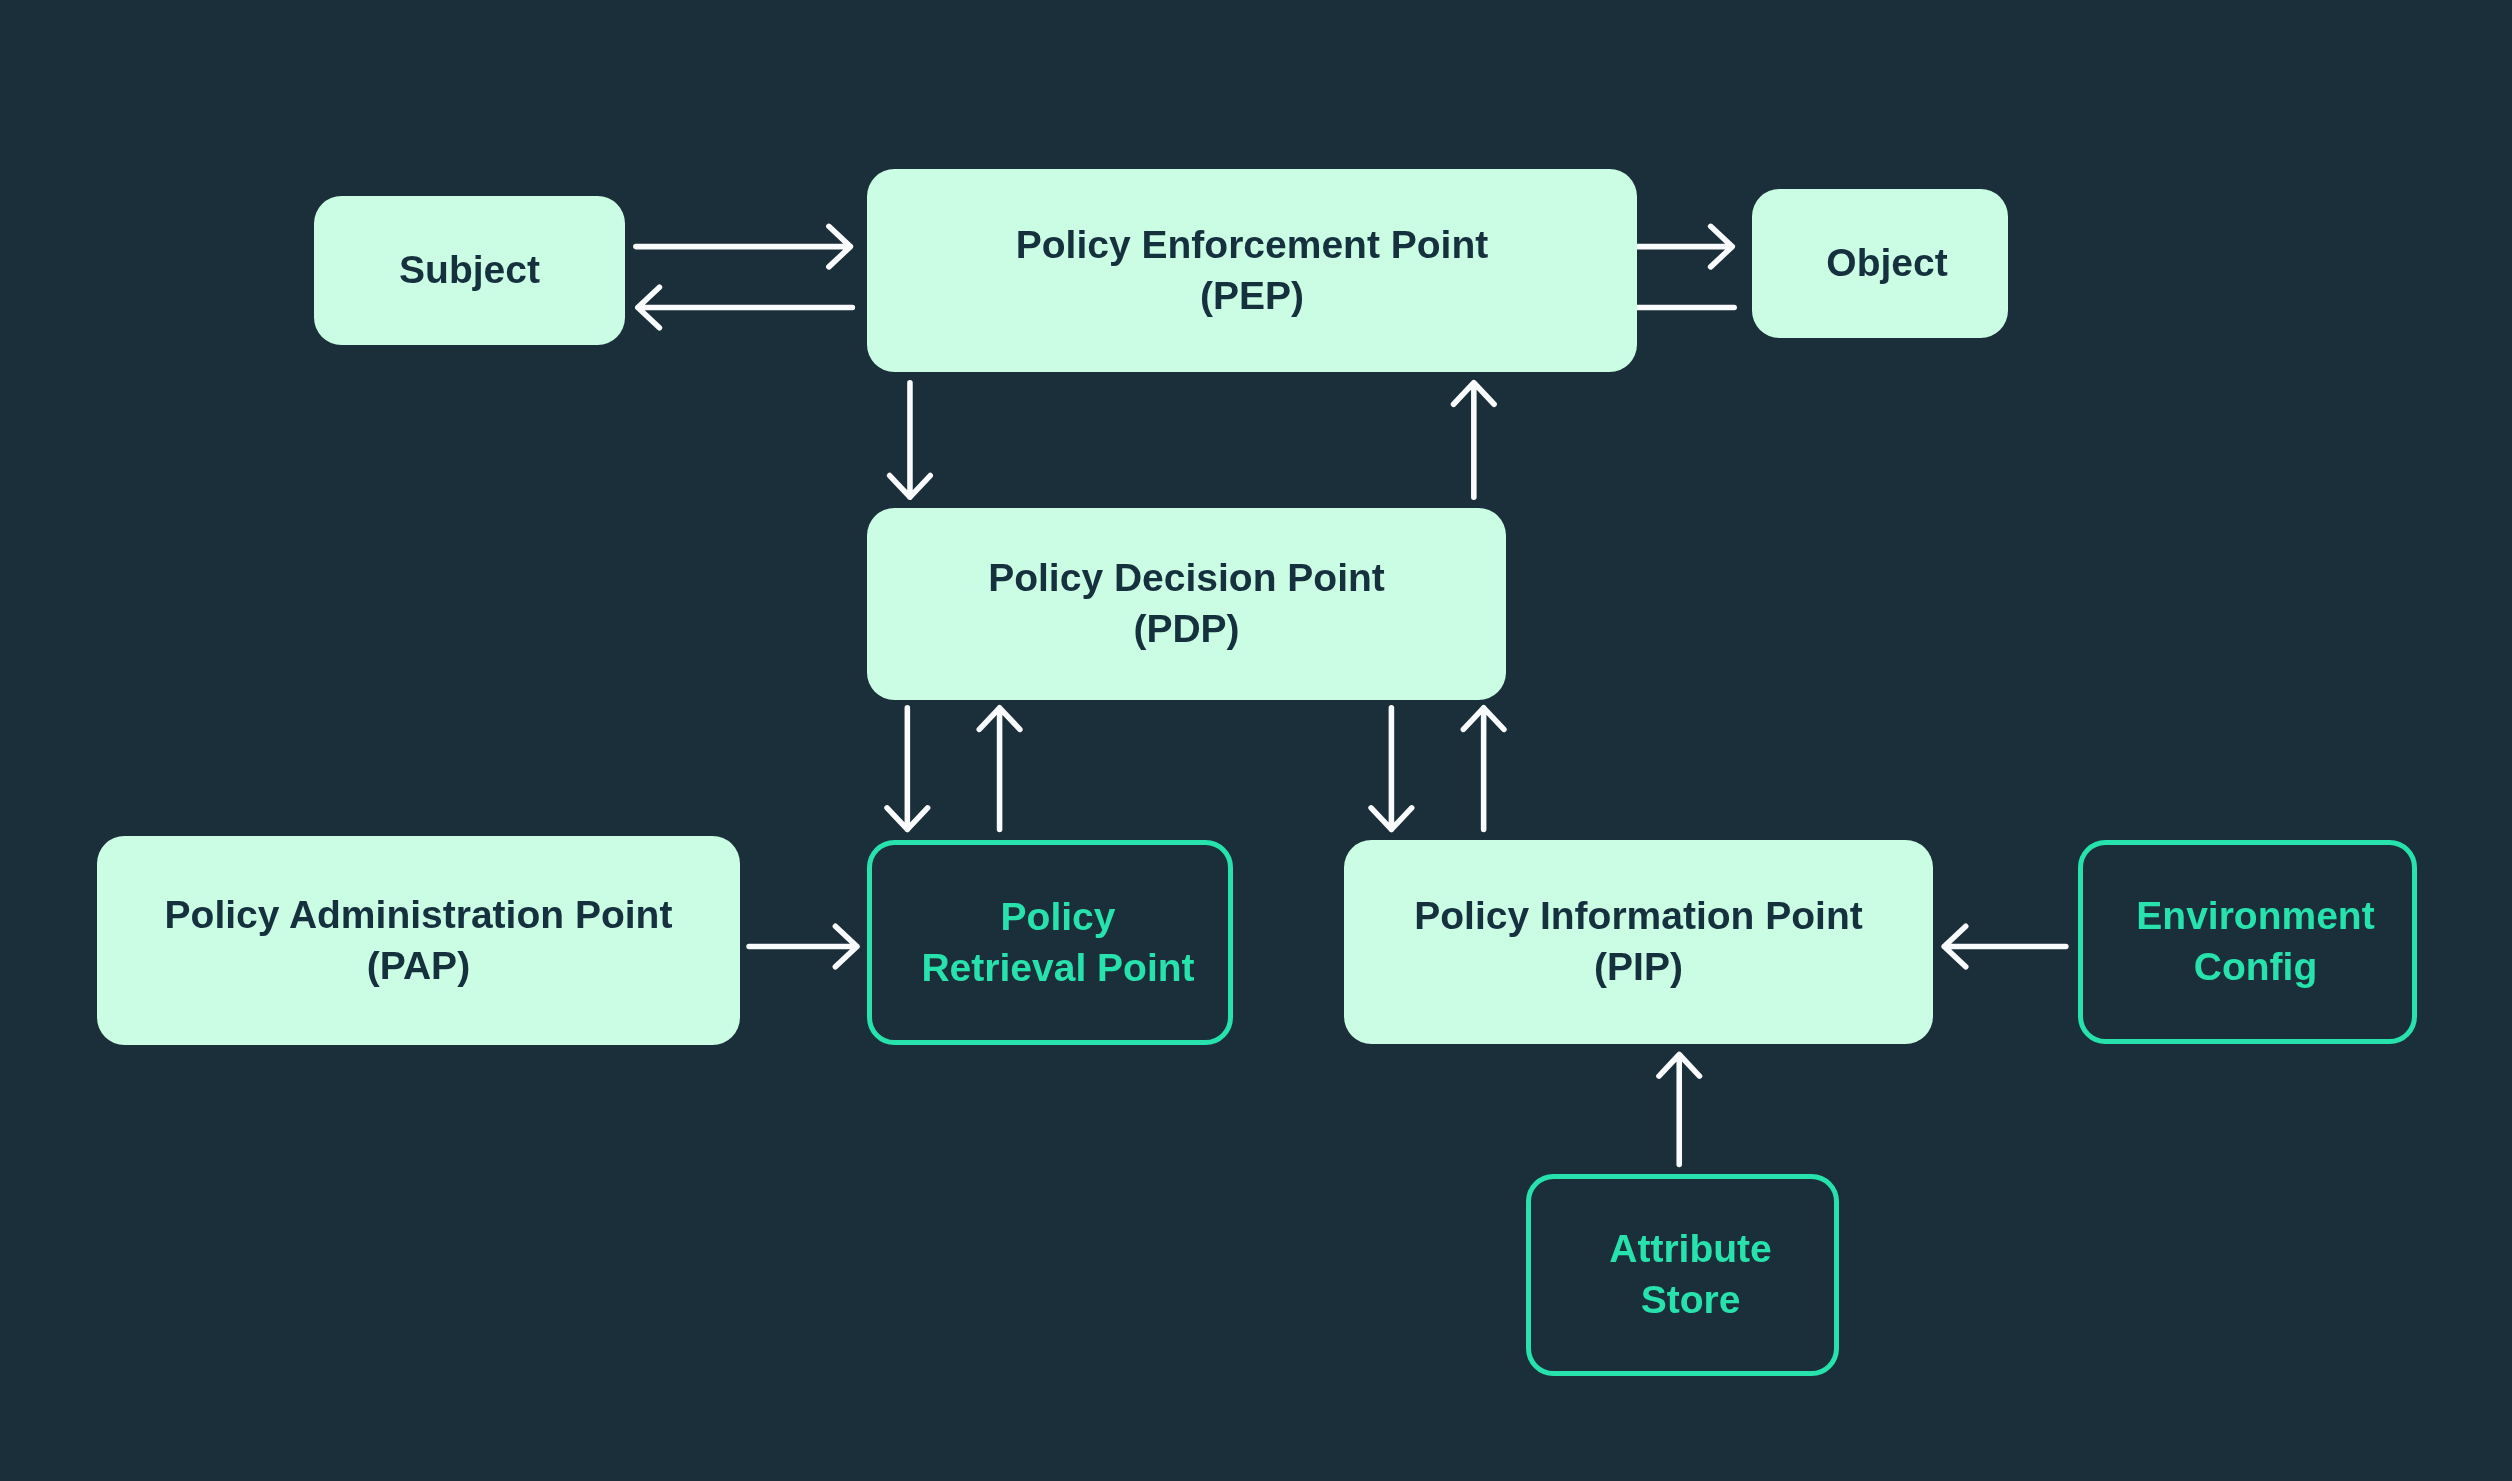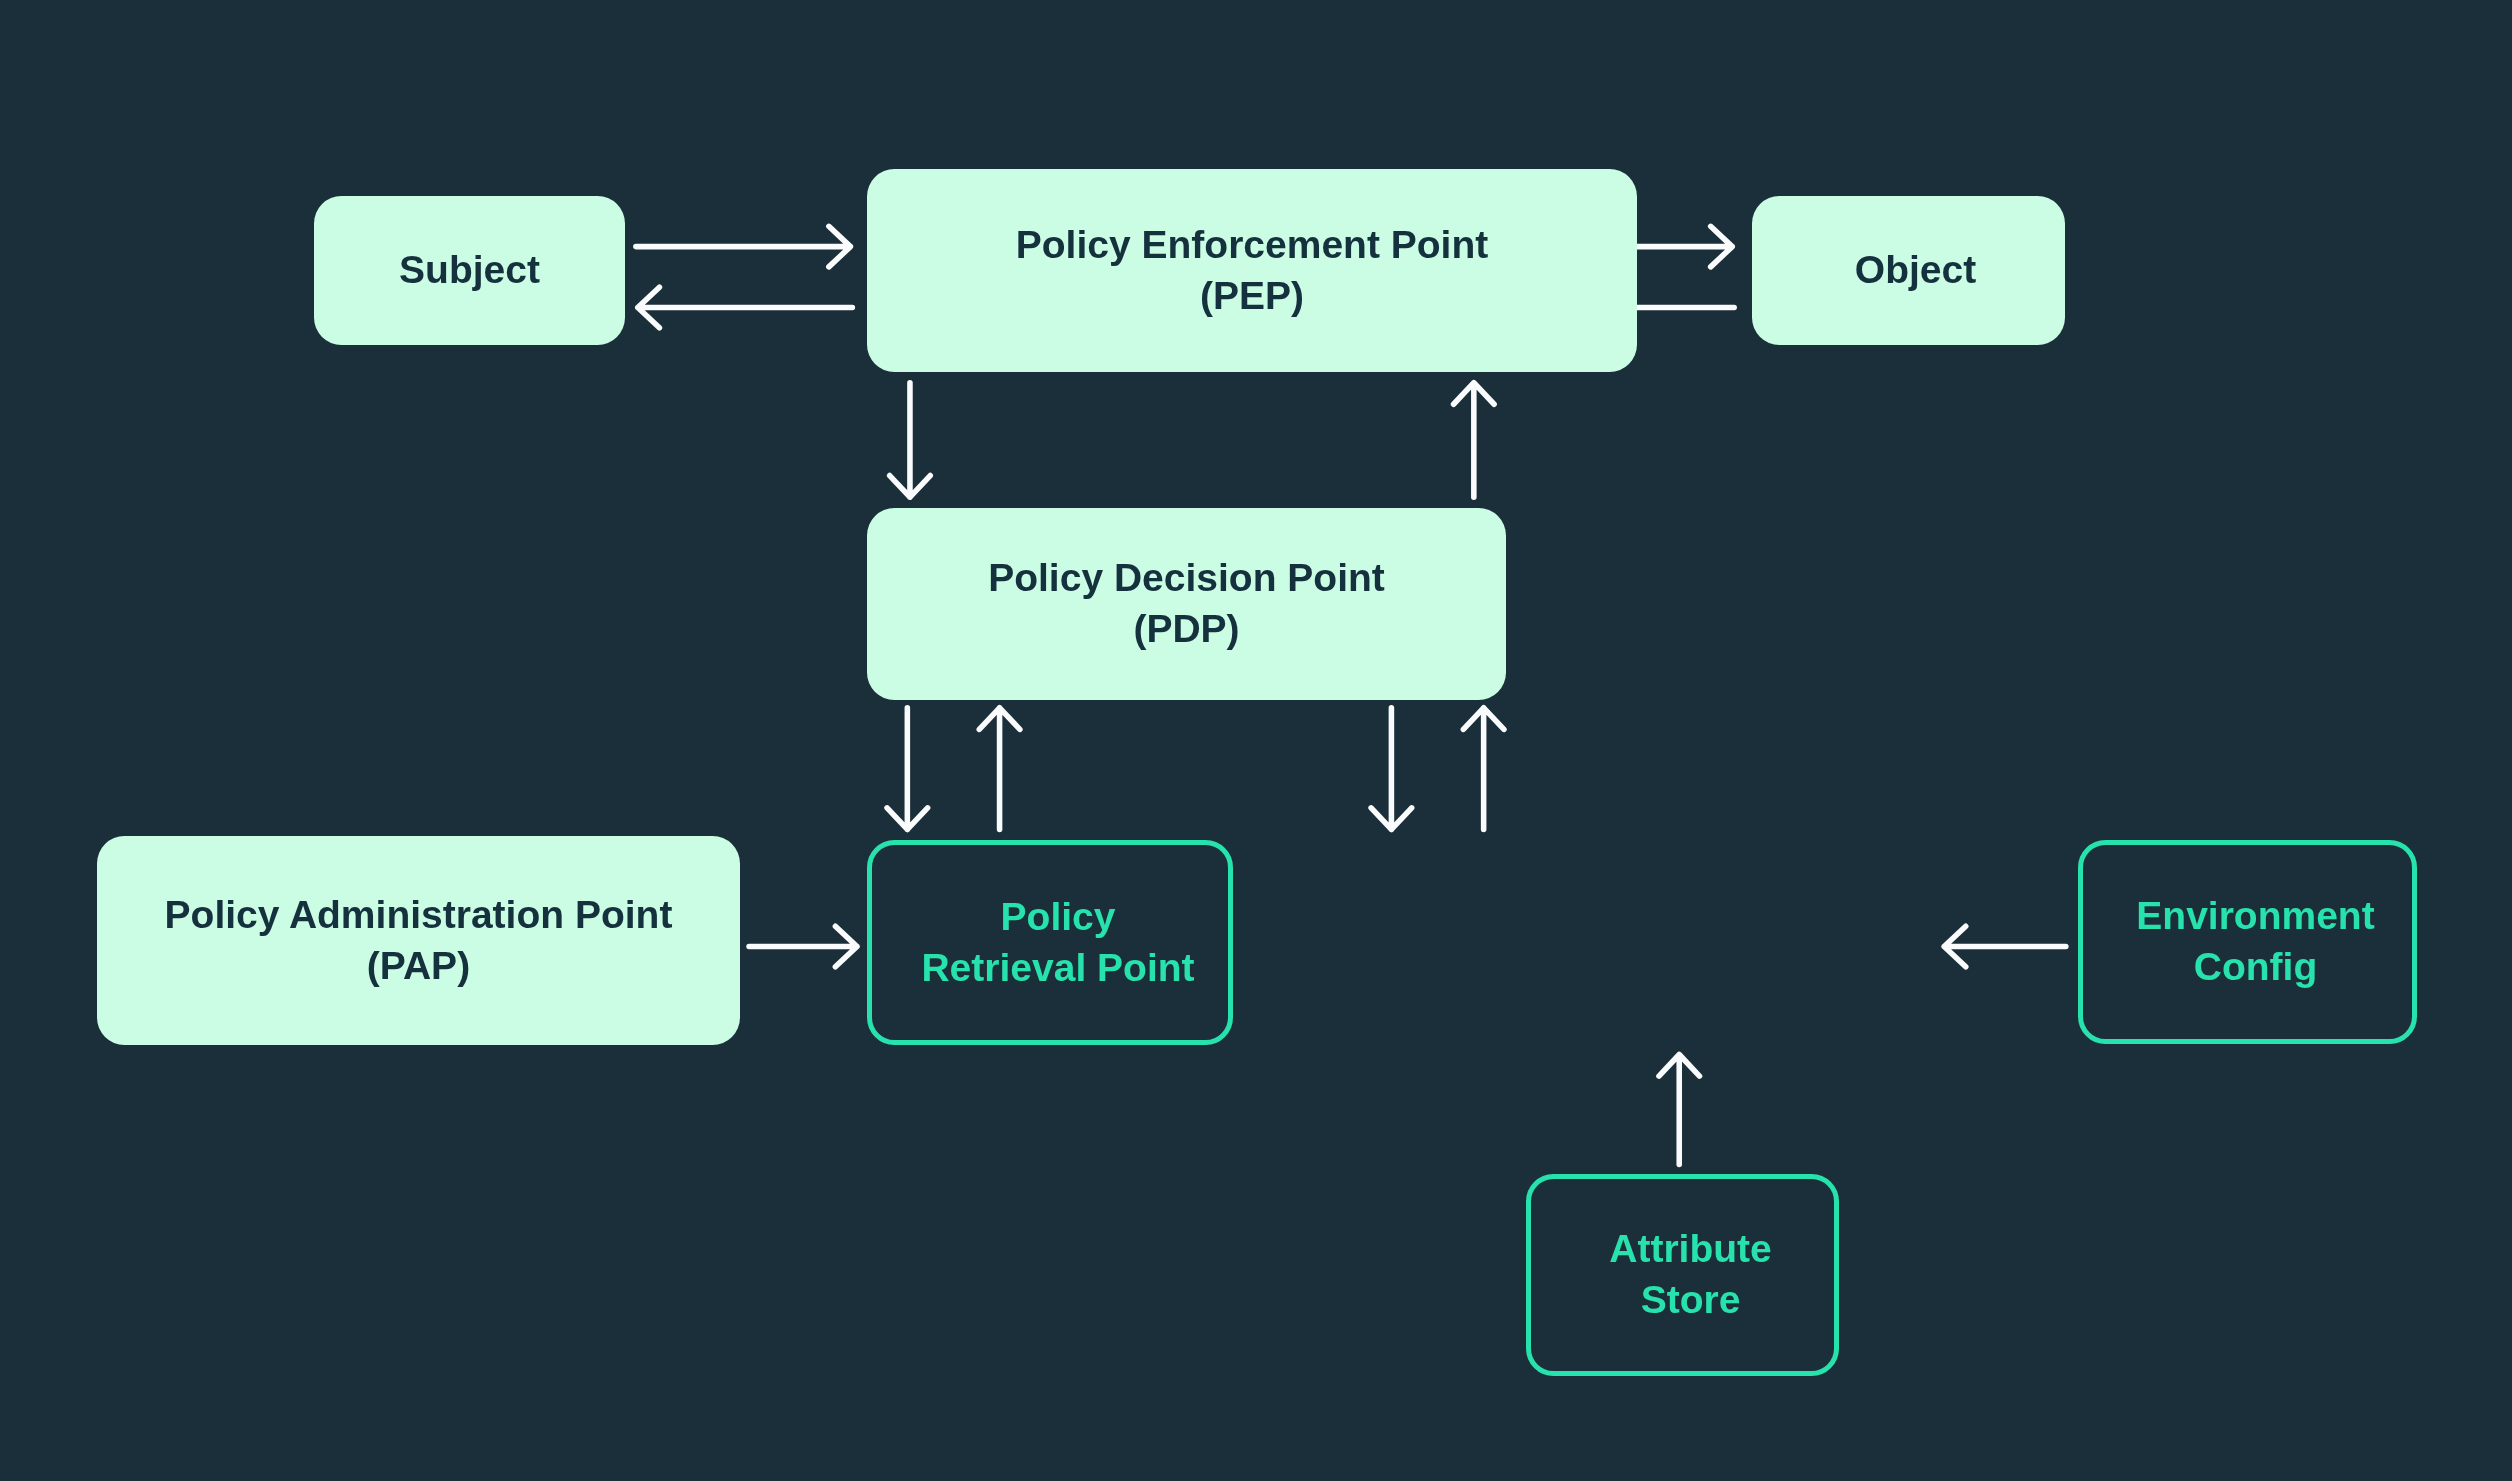--- a/index.html
+++ b/index.html
@@ -51,21 +51,21 @@
     color: #16313E;
   }
   .node.outline {
     background: transparent;
     border: 5.2px solid #27E2AC;
     color: #27E2AC;
     padding-left: 16px;
   }
   .n-subject { left: 314px;  top: 196px;  width: 311px; height: 149px; }
   .n-pep     { left: 867px; top: 169px;  width: 770px; height: 203px; }
-  .n-object  { left: 1752px; top: 196px;  width: 313px; height: 149px; padding-left: 14px; }
+  .n-object  { left: 1752px; top: 189px;  width: 256px; height: 149px; padding-left: 14px; }
   .n-pdp     { left: 867px; top: 508px;  width: 639px; height: 192px; }
   .n-pap     { left: 97px;  top: 836px; width: 643px; height: 209px; }
   .n-prp     { left: 867px; top: 840px; width: 366px; height: 205px; }
   .n-pip     { left: 1344px; top: 840px; width: 589px; height: 204px; }
   .n-env     { left: 2078px; top: 840px; width: 339px; height: 204px; }
   .n-attr    { left: 1526px; top: 1174px; width: 313px; height: 202px; }
 </style>
 </head>
 <body>
 
@@ -108,20 +108,24 @@
   <div class="node fill n-pdp">
     <span class="label">Policy Decision Point
 (PDP)</span>
   </div>
 
   <div class="node outline n-prp">
     <span class="label">Policy
 Retrieval Point</span>
   </div>
 
+  <div class="node fill n-pip">
+    <span class="label">Policy Information Point
+(PIP)</span>
+  </div>
 
   <div class="node outline n-env">
     <span class="label">Environment
 Config</span>
   </div>
 
   <div class="node outline n-attr">
     <span class="label">Attribute
 Store</span>
   </div>

